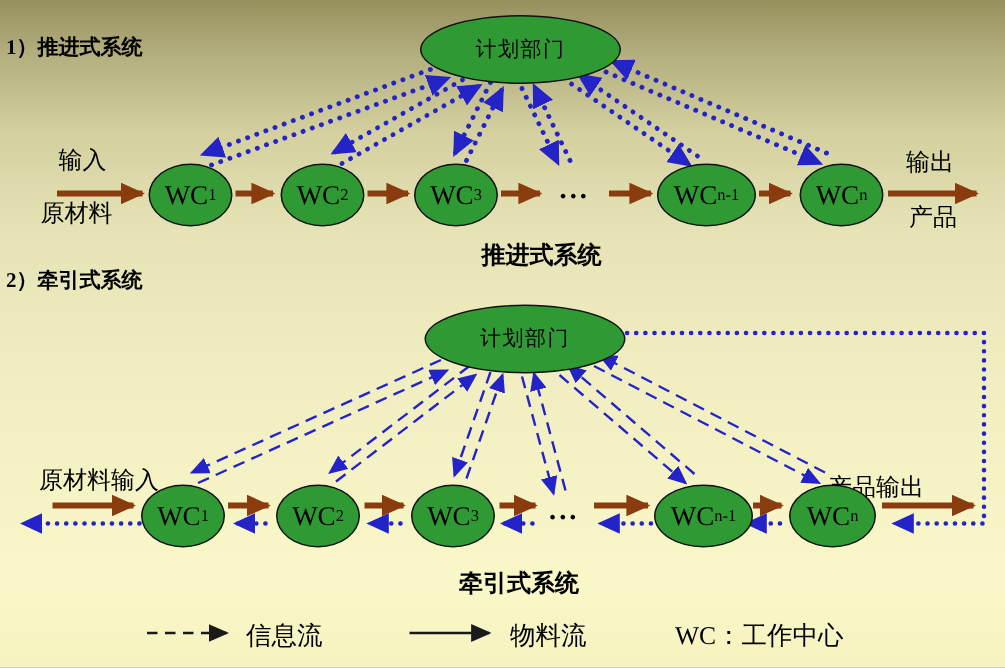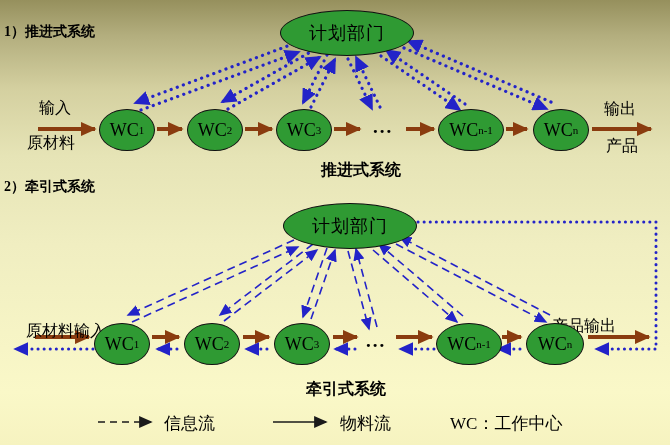--- a/index.html
+++ b/index.html
@@ -12,21 +12,21 @@
   .overlay{position:absolute;left:0;top:0;width:670px;height:445px;}
   .lbl{position:absolute;font-size:16px;line-height:1.1;white-space:nowrap;}
   .title{position:absolute;font-size:14px;font-weight:bold;white-space:nowrap;}
   .caption{position:absolute;font-size:16px;white-space:nowrap;text-align:center;font-weight:bold;}
   .node{
     position:absolute;background:#2f9a33;border:1.6px solid #111;border-radius:50%;
     display:flex;align-items:center;justify-content:center;
     font-size:18px;color:#000;box-sizing:border-box;
   }
   .node sub{font-size:11px;line-height:0;}
-  .planner{font-size:18px;letter-spacing:1px;}
+  .planner{font-size:14px;letter-spacing:1px;}
   .dots{position:absolute;font-size:19px;font-weight:bold;letter-spacing:2px;}
   .legend-text{position:absolute;font-size:17px;white-space:nowrap;}
 </style>
 </head>
 <body>
 
 <div class="stage">
 
   <svg class="overlay" viewBox="0 0 670 445">
     <defs>
@@ -139,21 +139,21 @@
   <div class="dots" style="left:373px;top:116px;">...</div>
   <div class="node" style="left:438px;top:109px;width:66px;height:42px;">
     <span>WC</span>
       <sub>n-1</sub>
   </div>
   <div class="node" style="left:533px;top:109px;width:56px;height:42px;">
     <span>WC</span>
       <sub>n</sub>
   </div>
 
-  <div class="lbl" style="left:26px;top:322px;">原材料输入</div>
+  <div class="lbl" style="left:26px;top:312px;">原材料输入</div>
   <div class="lbl" style="left:552px;top:317px;">产品输出</div>
 
   <div class="node planner" style="left:283px;top:203px;width:134px;height:46px;">
     <span>计划部门</span>
   </div>
 
   <div class="node" style="left:94px;top:323px;width:56px;height:42px;">
     <span>WC</span>
       <sub>1</sub>
   </div>

